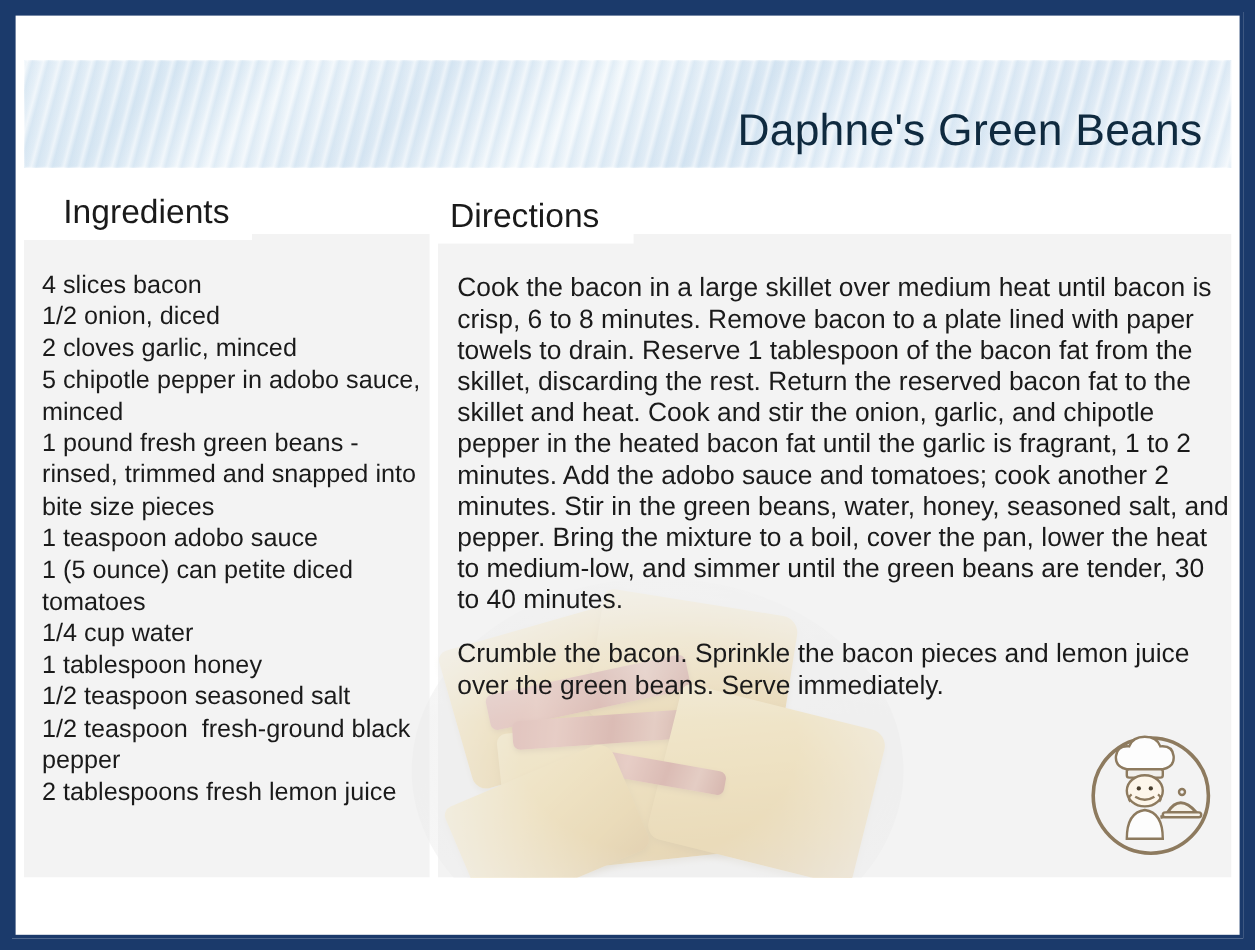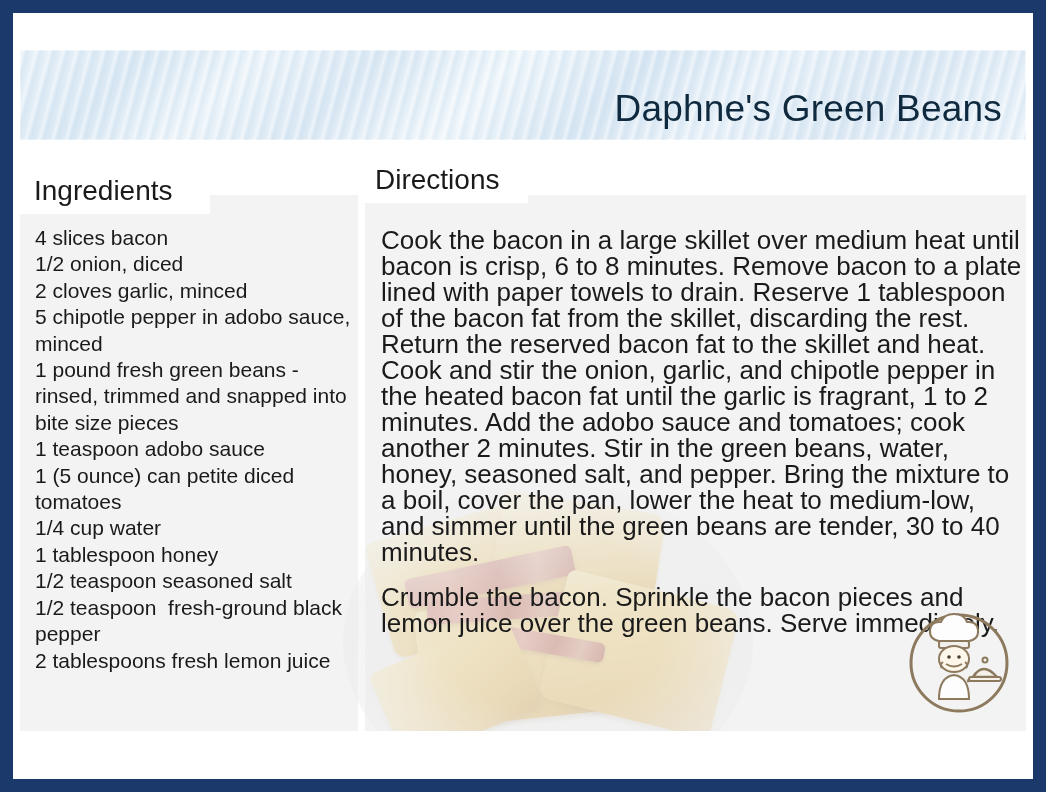--- a/index.html
+++ b/index.html
@@ -147,23 +147,24 @@
   .heading-tab {
     position: absolute;
     background: #ffffff;
     display: flex;
     align-items: center;
     padding-left: 14px;
     box-sizing: border-box;
   }
   .heading-ing {
     left: 7px;
-    top: 131px;
+    top: 117px;
     width: 190px;
     height: 46px;
+    justify-content: center;
   }
   .heading-dir {
     left: 348px;
     top: 120px;
     width: 167px;
     height: 46px;
   }
   .heading-text {
     font-size: 28px;
     color: #1a1a1a;
@@ -183,21 +184,21 @@
     margin: 0;
     padding: 0;
     white-space: pre-wrap;
   }
 
   .directions-body {
     position: absolute;
     left: 368px;
     top: 190px;
     width: 644px;
-    font-size: 26px;
+    font-size: 22px;
     line-height: 26px;
     color: #1a1a1a;
   }
   .directions-body p {
     margin: 0 0 19px 0;
   }
 
   
   .chef-logo {
     position: absolute;

